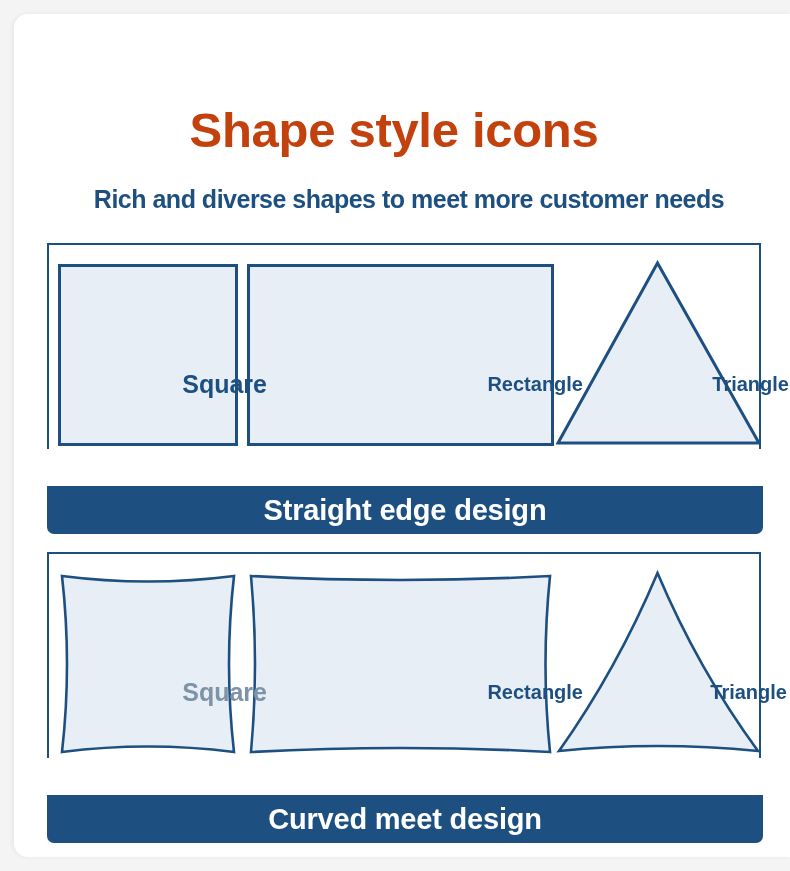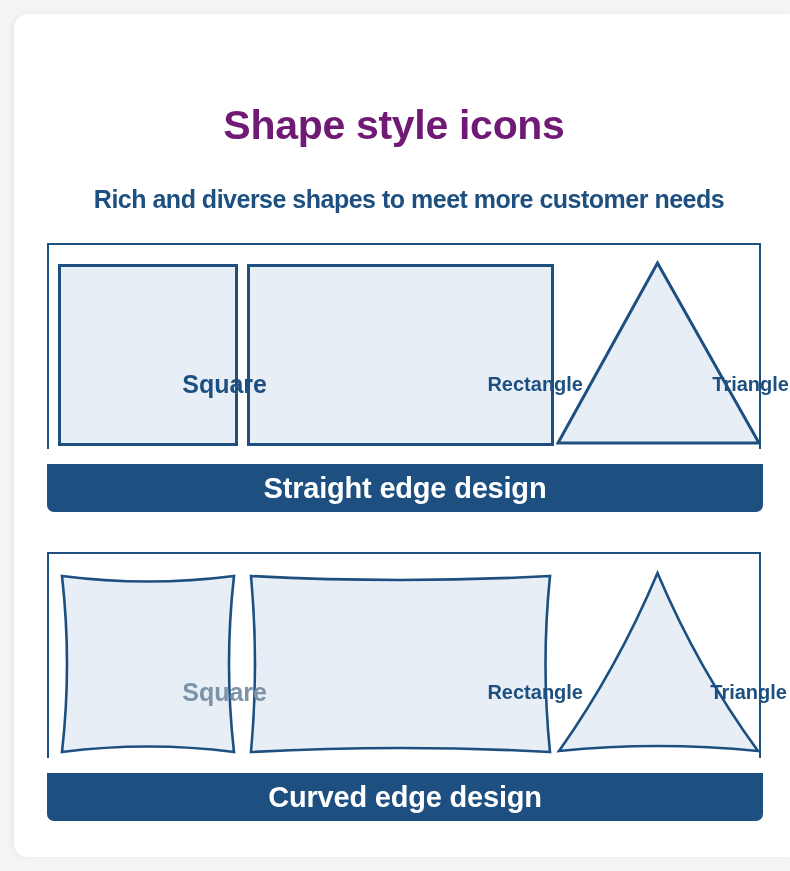--- a/index.html
+++ b/index.html
@@ -29,23 +29,23 @@
     border-radius: 14px 0 0 14px;
     box-shadow: -2px 0 4px rgba(0,0,0,0.05);
     overflow: hidden;
   }
   .title {
     position: absolute;
     left: 0;
     top: 88px;
     width: 760px;
     text-align: center;
-    font-size: 41px;
-    font-weight: bold;
-    color: #701a75;
+    font-size: 49px;
+    font-weight: bold;
+    color: #c2410c;
     letter-spacing: -0.3px;
   }
   .subtitle {
     position: absolute;
     left: 0;
     top: 171px;
     width: 790px;
     text-align: center;
     font-size: 25px;
     font-weight: bold;
@@ -125,20 +125,21 @@
     height: 48px;
     background: #1d5080;
     border-radius: 0 0 7px 7px;
     color: #ffffff;
     font-size: 29px;
     font-weight: bold;
     display: flex;
     align-items: center;
     justify-content: center;
     letter-spacing: -0.2px;
+    margin-top: 22px;
   }
   .banner-1 { top: 450px; }
   .banner-2 { top: 759px; }
 </style>
 </head>
 <body>
 
 <div class="page">
   <div class="card">
 
@@ -203,17 +204,17 @@
 
         </div>
       </div>
 
       <div class="shape-label label-square-curved" style="top:126px;">Square</div>
       <div class="shape-label label-rect-curved" style="top:129px;">Rectangle</div>
       <div class="shape-label label-tri-curved" style="top:129px;">Triangle</div>
     </div>
 
     <div class="banner banner-2">
-      <span>Curved edge design</span>
+      <span>Curved meet design</span>
     </div>
 
   </div>
 </div>
 
 </body></html>

